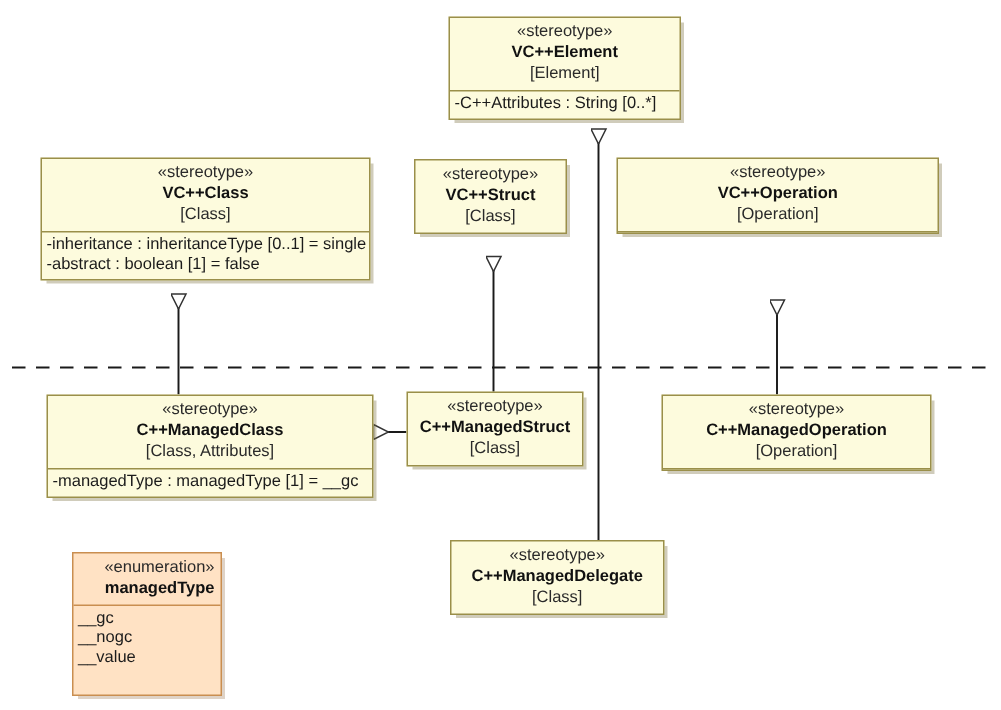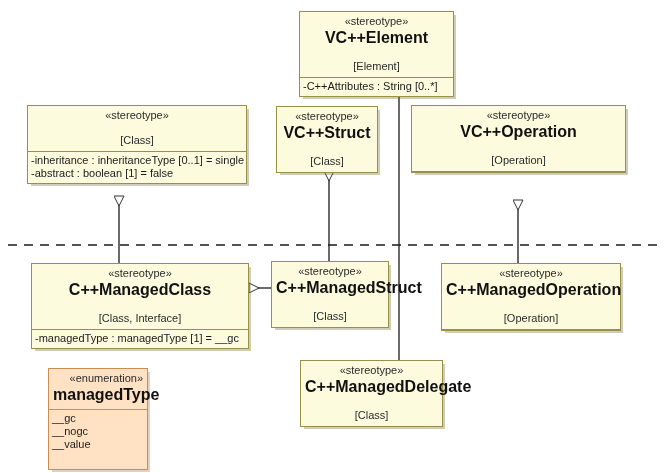--- a/index.html
+++ b/index.html
@@ -28,22 +28,22 @@
     background:#ffe2c4;
     border:1px solid #c98e50;
     box-shadow:3px 3px 0 -1px rgba(150,110,70,0.30);
   }
   .head {
     padding:3px 4px 4px 4px;
     text-align:center;
   }
   .node.enum .head { padding:3px 4px 4px 4px;text-align:right; }
   .stereo { font-size:11px; color:#2a2a2a; white-space:nowrap; }
-  .name  { font-size:16px; font-weight:bold; color:#111; white-space:nowrap; margin-top:1px; }
-  .meta  { font-size:11px; color:#2a2a2a; white-space:nowrap; margin-top:12px; }
+  .name  { font-size:11px; font-weight:bold; color:#111; white-space:nowrap; margin-top:1px; }
+  .meta  { font-size:11px; color:#2a2a2a; white-space:nowrap; margin-top:1px; }
   .sep   { height:1px; background:#9a8f4a; }
   .node.enum .sep { background:#c98e50; }
   .attrs {
     padding:2px 3px 3px 3px;
     text-align:left;
   }
   .attr { font-size:11px; white-space:nowrap; color:#1b1b1b; }
 
   
   #wires { position:absolute; left:0; top:0; width:667px; height:473px; pointer-events:none; }
@@ -81,20 +81,21 @@
     </div>
     <div class="sep"></div>
     <div class="attrs">
       <div class="attr">-C++Attributes : String [0..*]</div>
     </div>
   </div>
 
   <div class="node" style="left:27px; top:105px; width:220px;">
     <div class="head">
       <div class="stereo">«stereotype»</div>
+      <div class="name">VC++Class</div>
       <div class="meta">[Class]</div>
     </div>
     <div class="sep"></div>
     <div class="attrs">
       <div class="attr">-inheritance : inheritanceType [0..1] = single</div>
       <div class="attr">-abstract : boolean [1] = false</div>
     </div>
   </div>
 
   <div class="node" style="left:276px; top:106px; width:102px;">
@@ -111,21 +112,21 @@
       <div class="name">VC++Operation</div>
       <div class="meta">[Operation]</div>
     </div>
     <div class="sep"></div>
   </div>
 
   <div class="node" style="left:31px; top:263px; width:218px;">
     <div class="head">
       <div class="stereo">«stereotype»</div>
       <div class="name">C++ManagedClass</div>
-      <div class="meta">[Class, Interface]</div>
+      <div class="meta">[Class, Attributes]</div>
     </div>
     <div class="sep"></div>
     <div class="attrs">
       <div class="attr">-managedType : managedType [1] = __gc</div>
     </div>
   </div>
 
   <div class="node" style="left:271px; top:261px; width:118px;">
     <div class="head">
       <div class="stereo">«stereotype»</div>

